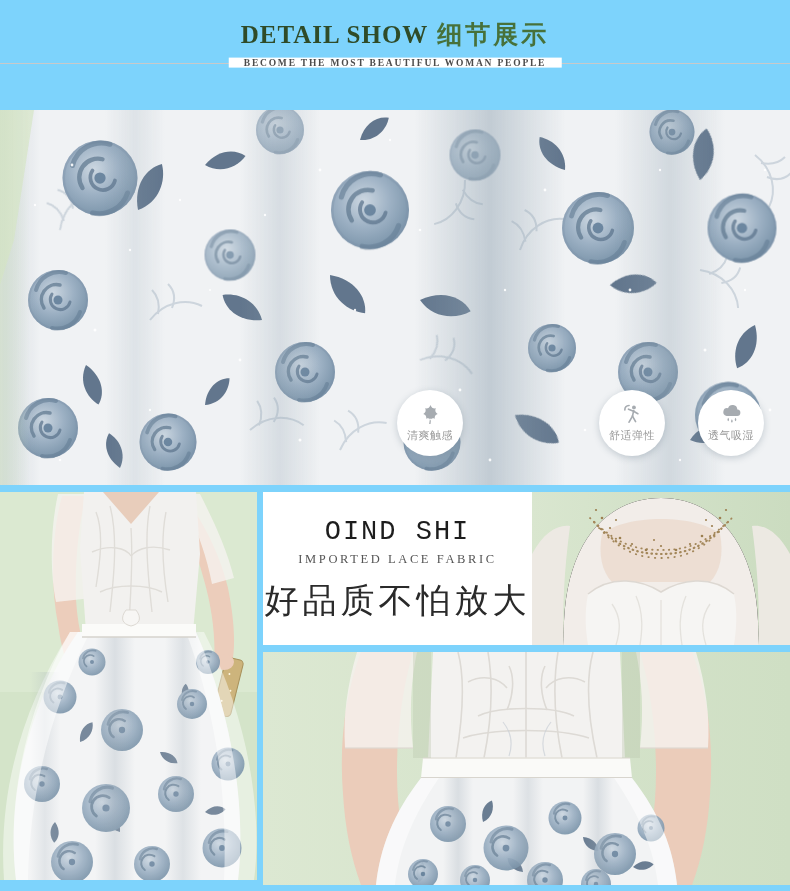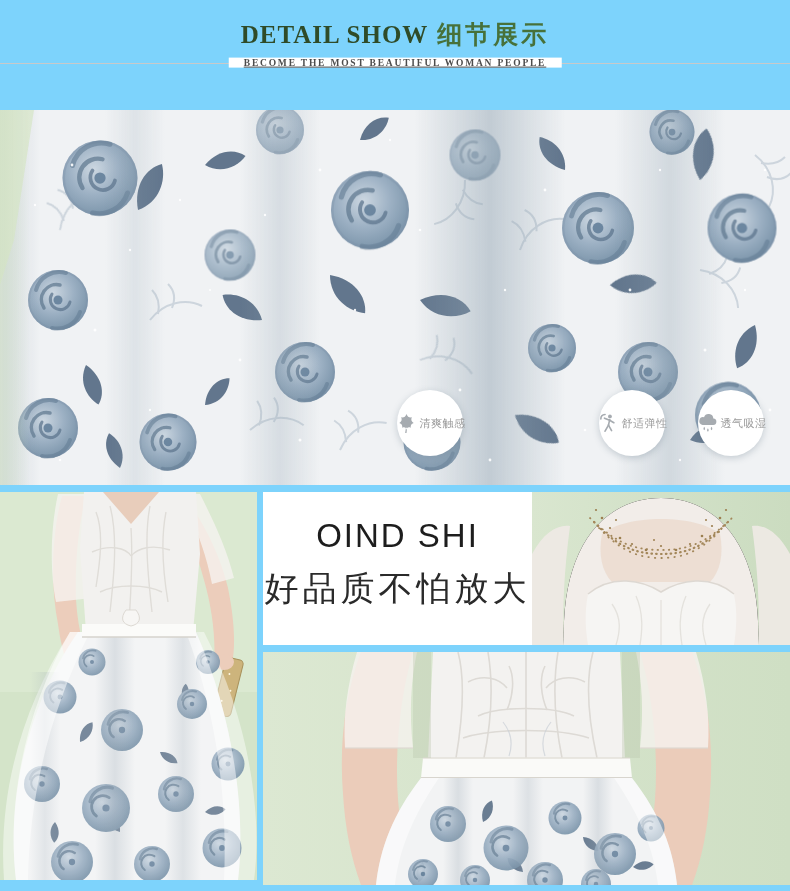--- a/index.html
+++ b/index.html
@@ -6,36 +6,36 @@
   .page{position:relative;width:790px;height:891px;margin:0 auto;background:#7dd3fc;
         font-family:"Liberation Sans",sans-serif;overflow:hidden;}
   
   .hdr-title{position:absolute;top:18px;left:0;width:790px;text-align:center;
              font-family:"Liberation Serif",serif;font-weight:bold;font-size:25px;
              letter-spacing:1px;color:#2f4b28;}
   .hdr-title .cn{color:#47713a;margin-left:9px;letter-spacing:3px;}
   .hdr-rule{position:absolute;top:63px;left:0;width:790px;border-top:1px solid #c9c9c9;height:0;}
   .hdr-sub{position:absolute;top:63px;left:50%;transform:translate(-50%,-54%);
            background:#ffffff;padding:0 15px;font-family:"Liberation Serif",serif;
-           font-weight:bold;font-size:9.5px;letter-spacing:1.8px;color:#4c4c4c;white-space:nowrap;text-decoration:underline;}
+           font-weight:bold;font-size:9.5px;letter-spacing:1.8px;color:#4c4c4c;white-space:nowrap;}
   
   .hero{position:absolute;top:110px;left:0;width:790px;height:375px;}
   .hero svg{display:block;}
   
   .badge{position:absolute;top:390px;width:66px;height:66px;border-radius:50%;background:#ffffff;
-         box-shadow:0 2px 7px rgba(80,100,120,.28);display:flex;flex-direction:row;
+         box-shadow:0 2px 7px rgba(80,100,120,.28);display:flex;flex-direction:column;
          align-items:center;justify-content:center;gap:2px;}
   .badge .bicon{width:23px;height:23px;line-height:0;}
   .badge .bicon svg{width:23px;height:23px;}
   .badge .lbl{font-size:11px;color:#9a9a9a;letter-spacing:.5px;white-space:nowrap;}
   
   .img-box{position:absolute;line-height:0;}
   .promo{position:absolute;top:492px;left:263px;width:269px;height:153px;background:#ffffff;
          text-align:center;}
-  .promo .brand{margin-top:25px;font-family:Liberation Sans, sans-serif;font-size:33px;
+  .promo .brand{margin-top:25px;font-family:Liberation Mono, monospace;font-size:27px;
                 letter-spacing:2px;color:#1d1d1d;}
   .promo .tagline{margin-top:5px;font-family:"Liberation Serif",serif;font-size:12.5px;
                   letter-spacing:2.6px;color:#555555;}
   .promo .slogan{margin-top:11px;font-size:34px;color:#2a2a2a;letter-spacing:4px;font-weight:400;}
 </style>
 </head>
 <body>
 
 <div class="page">
 
@@ -284,20 +284,21 @@
         <path d="M100 100 C116 92 146 92 162 100"></path>
       </g>
       <rect x="82" y="132" width="114" height="13" fill="#fbfbf9"></rect>
       <line x1="82" y1="145" x2="196" y2="145" stroke="#d6d3cd" stroke-width="1.5"></line>
       <path d="M126 118 C120 126 122 132 131 134 C140 132 142 126 136 118 Z" fill="#f7f6f4" stroke="#ddd9d3"></path>
     </svg>
   </div>
 
   <div class="promo">
     <div class="brand">OIND SHI</div>
+    <div class="tagline">IMPORTED LACE FABRIC</div>
     <div class="slogan">好品质不怕放大</div>
   </div>
 
   <div class="img-box" style="top:492px;left:532px">
     <svg width="258" height="153" viewBox="0 0 258 153">
       <defs>
         <linearGradient id="nBg" x1="0" y1="0" x2="1" y2="0">
           <stop offset="0" stop-color="#d9e6cf"></stop>
             <stop offset="1" stop-color="#cbdcc0"></stop>
         </linearGradient>

